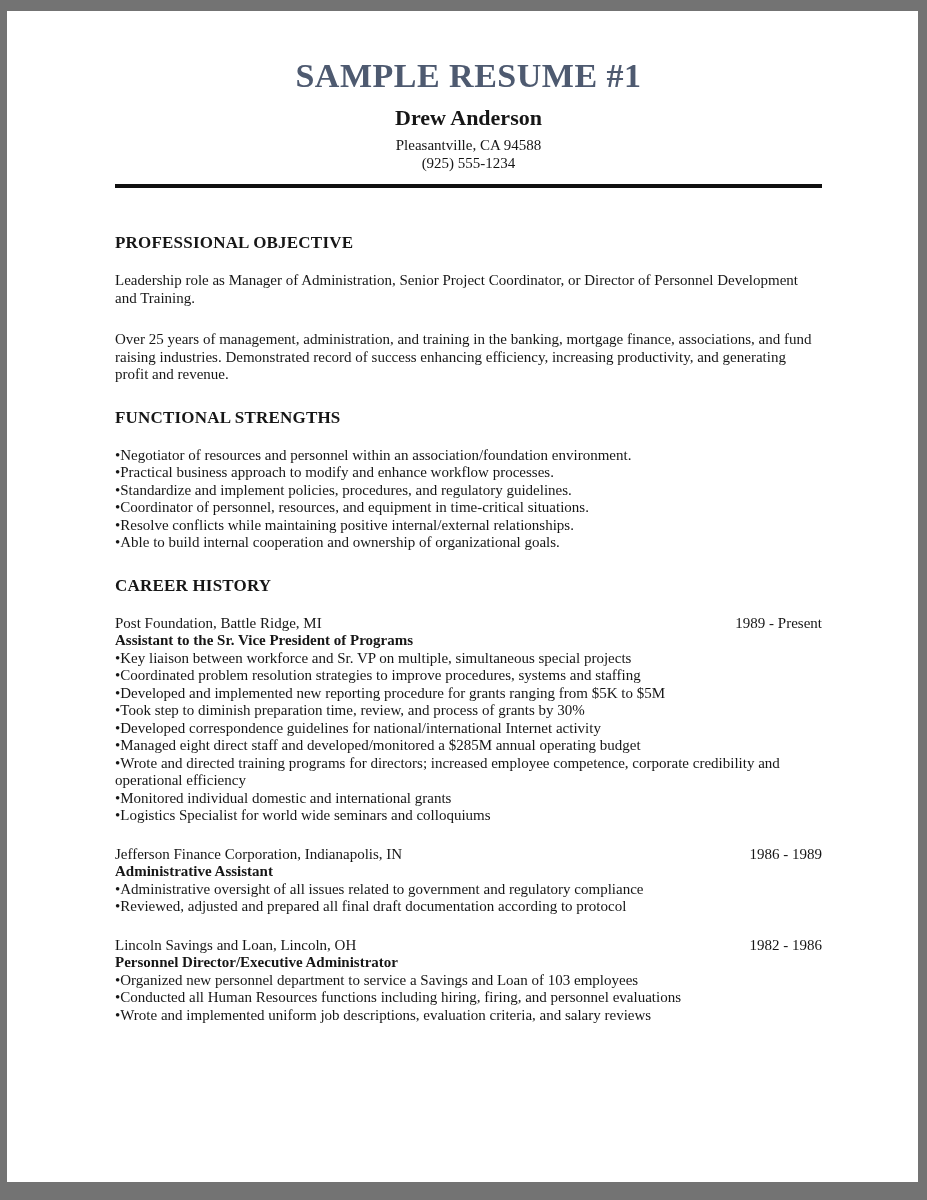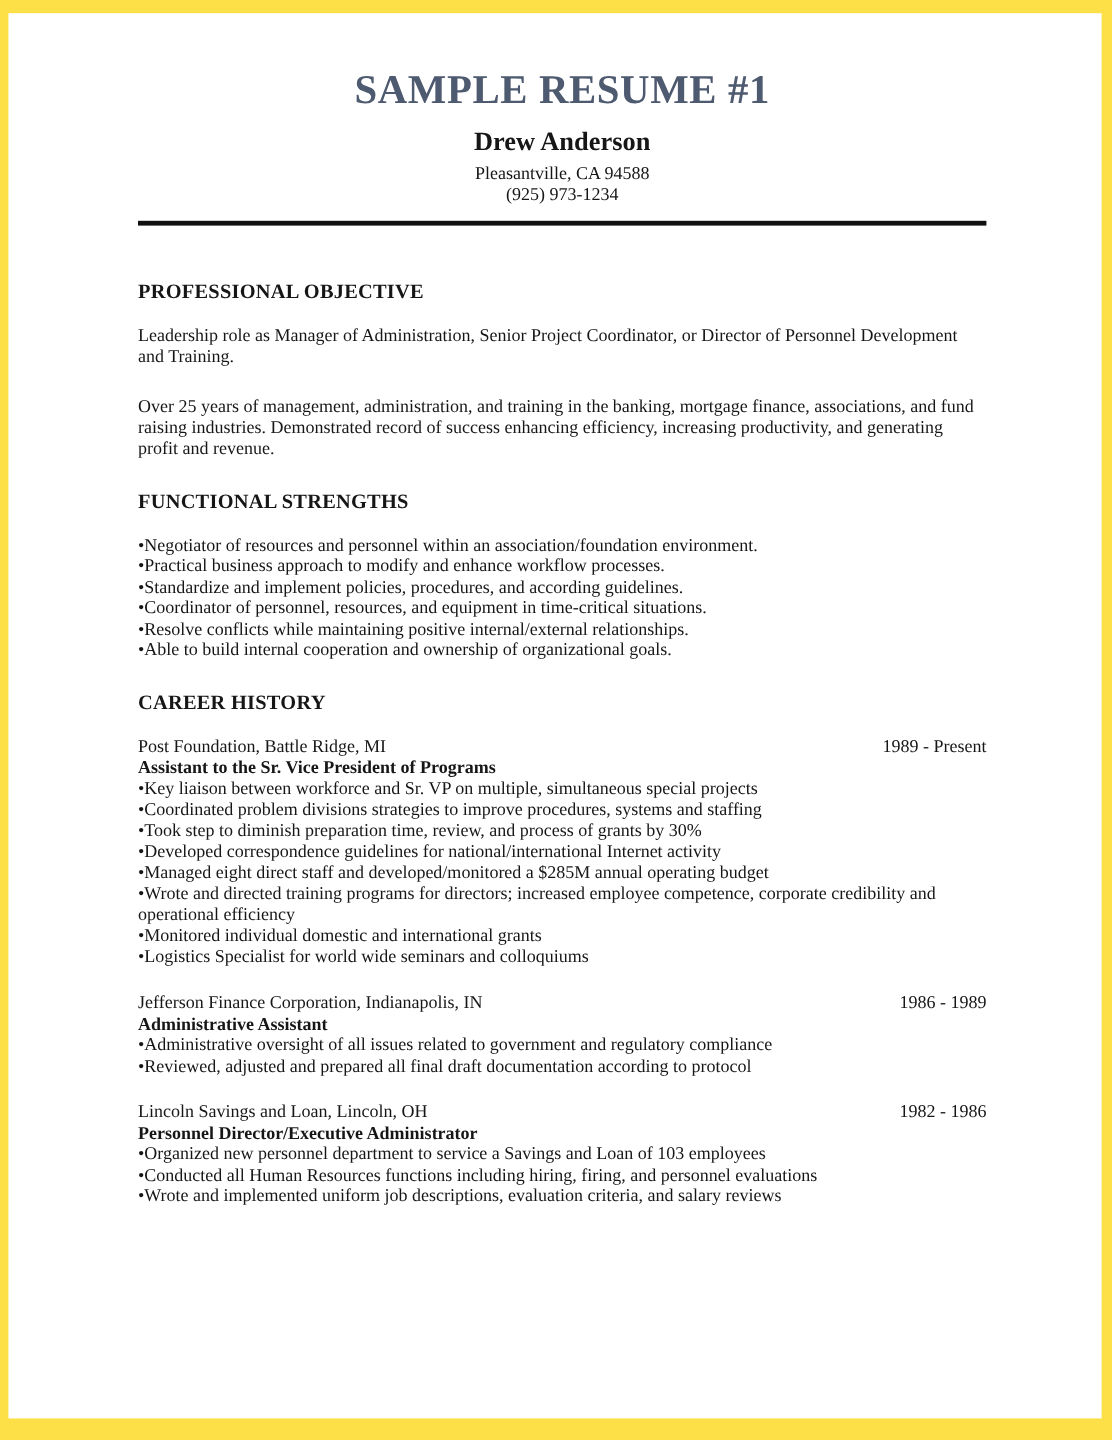--- a/index.html
+++ b/index.html
@@ -5,21 +5,21 @@
   * { box-sizing: border-box; }
   html, body { margin: 0; padding: 0; }
   body {
     font-family: "Liberation Serif", serif;
     background: #2abdf1;
     width: 927px;
   }
   .frame {
     width: 927px;
     min-height: 1200px;
-    background: #fde047;
+    background: #737373;
     padding: 11px 9px 18px 7px;
   }
   .page {
     background: #ffffff;
     min-height: 1171px;
     padding: 46px 96px 40px 108px;
     color: #161616;
   }
   .head { text-align: center; }
   .rm-title {
@@ -76,54 +76,55 @@
 </head>
 <body>
 
 <div class="frame">
   <div class="page">
 
     <header class="head">
       <h1 class="rm-title">SAMPLE RESUME #1</h1>
       <div class="rm-name">Drew Anderson</div>
       <div class="addr">Pleasantville, CA 94588</div>
-      <div class="addr">(925) 973-1234</div>
+      <div class="addr">(925) 555-1234</div>
       <div class="divider"></div>
     </header>
 
     <section class="sec sec-first">
       <h2 class="sec-heading">PROFESSIONAL OBJECTIVE</h2>
       <p class="body-text">Leadership role as Manager of Administration, Senior Project Coordinator, or Director of Personnel Development and Training.</p>
     </section>
 
     <section class="sec">
       <p class="body-text">Over 25 years of management, administration, and training in the banking, mortgage finance, associations, and fund raising industries. Demonstrated record of success enhancing efficiency, increasing productivity, and generating profit and revenue.</p>
     </section>
 
     <section class="sec">
       <h2 class="sec-heading">FUNCTIONAL STRENGTHS</h2>
       <p class="bullet">Negotiator of resources and personnel within an association/foundation environment.</p>
       <p class="bullet">Practical business approach to modify and enhance workflow processes.</p>
-      <p class="bullet">Standardize and implement policies, procedures, and according guidelines.</p>
+      <p class="bullet">Standardize and implement policies, procedures, and regulatory guidelines.</p>
       <p class="bullet">Coordinator of personnel, resources, and equipment in time-critical situations.</p>
       <p class="bullet">Resolve conflicts while maintaining positive internal/external relationships.</p>
       <p class="bullet">Able to build internal cooperation and ownership of organizational goals.</p>
     </section>
 
     <section class="sec">
       <h2 class="sec-heading">CAREER HISTORY</h2>
 
       <div class="job job-first">
         <div class="job-head">
           <span>Post Foundation, Battle Ridge, MI</span>
           <span>1989 - Present</span>
         </div>
         <div class="job-title">Assistant to the Sr. Vice President of Programs</div>
         <p class="bullet">Key liaison between workforce and Sr. VP on multiple, simultaneous special projects</p>
-        <p class="bullet">Coordinated problem divisions strategies to improve procedures, systems and staffing</p>
+        <p class="bullet">Coordinated problem resolution strategies to improve procedures, systems and staffing</p>
+        <p class="bullet">Developed and implemented new reporting procedure for grants ranging from $5K to $5M</p>
         <p class="bullet">Took step to diminish preparation time, review, and process of grants by 30%</p>
         <p class="bullet">Developed correspondence guidelines for national/international Internet activity</p>
         <p class="bullet">Managed eight direct staff and developed/monitored a $285M annual operating budget</p>
         <p class="bullet">Wrote and directed training programs for directors; increased employee competence, corporate credibility and operational efficiency</p>
         <p class="bullet">Monitored individual domestic and international grants</p>
         <p class="bullet">Logistics Specialist for world wide seminars and colloquiums</p>
       </div>
 
       <div class="job">
         <div class="job-head">

